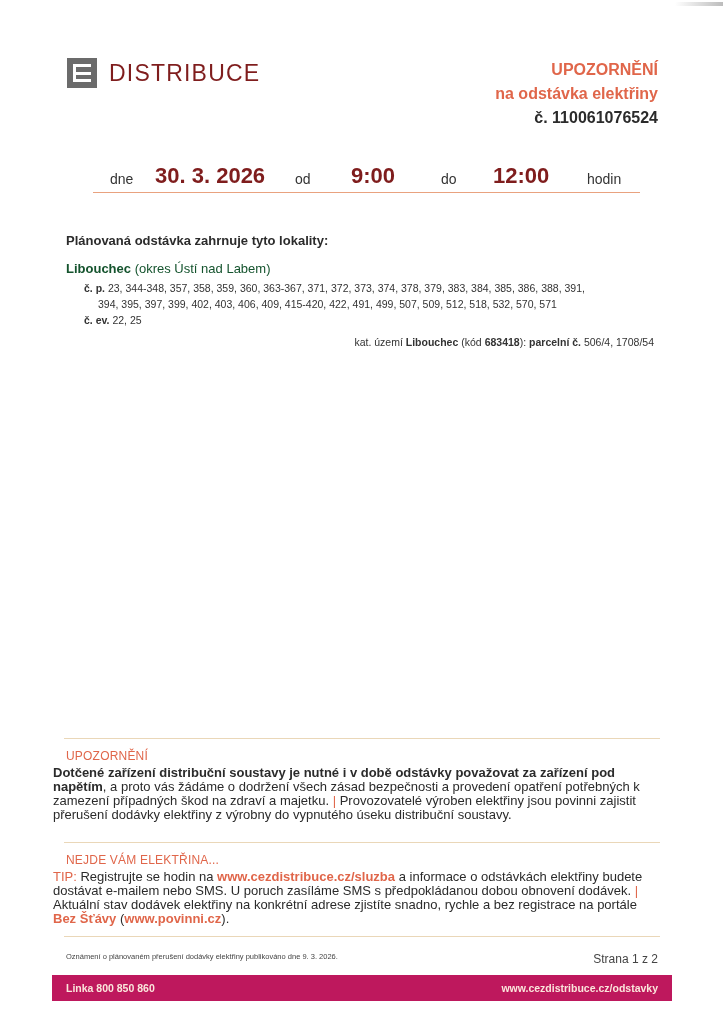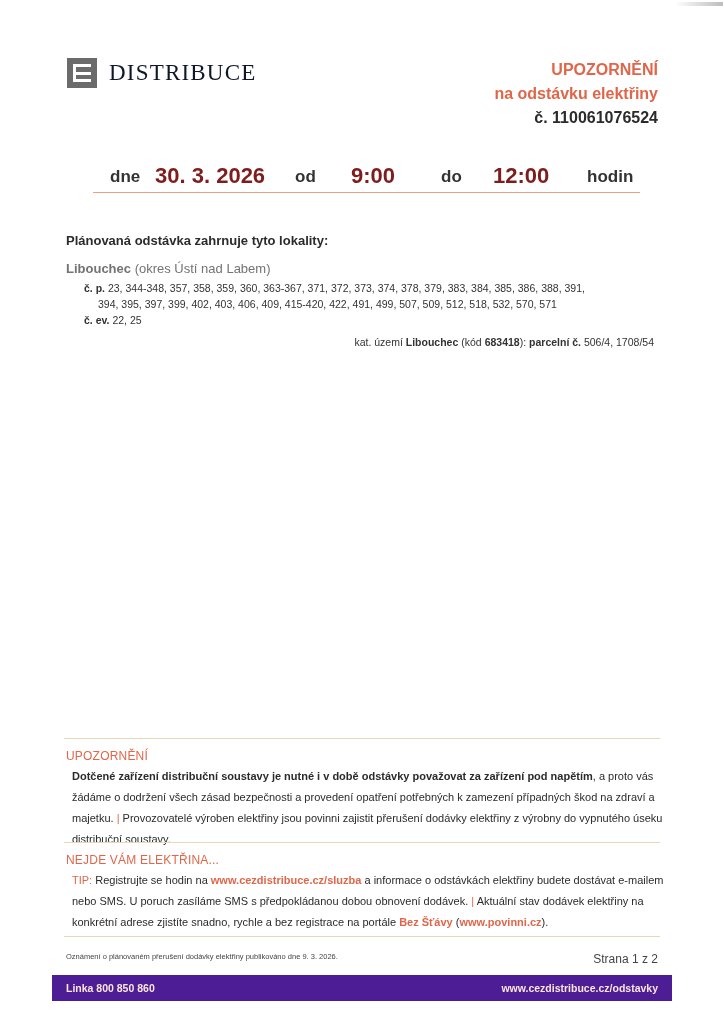--- a/index.html
+++ b/index.html
@@ -16,87 +16,87 @@
       width: 30px; height: 30px; background: #6b6b6b; position: relative;
     }
     .logo-mark .e-outer {
       position: absolute; left: 6px; top: 6px; width: 18px; height: 18px;
       border: 3px solid #ffffff; border-right: none; box-sizing: border-box;
     }
     .logo-mark .e-bar {
       position: absolute; left: 9px; top: 13.5px; width: 15px; height: 3px; background: #ffffff;
     }
     .logo-text {
-      margin-left: 12px; color: #0f172a; font-size: 23px; letter-spacing: 1.2px;
-      font-family: Liberation Serif, serif; font-weight: normal;
+      margin-left: 12px; color: #7f1d1d; font-size: 23px; letter-spacing: 1.2px;
+      font-family: Liberation Sans, sans-serif; font-weight: normal;
     }
     .notice-head {
       position: absolute; right: 66px; top: 58px; text-align: right;
       font-weight: bold; font-size: 16px; line-height: 24px;
     }
     .notice-head .t1, .notice-head .t2 { color: #e0664a; }
     .notice-head .t3 { color: #2b2b2b; }
     .date-row {
       position: absolute; left: 93px; top: 160px; width: 547px; height: 32px;
       border-bottom: 1.5px solid #e9a27f;
     }
     .date-row span { position: absolute; bottom: 5px; }
-    .lbl { font-size: 17px; font-weight: bold; color: #333; }
+    .lbl { font-size: 14px; font-weight: normal; color: #333; }
     .big { font-size: 22px; font-weight: bold; color: #7f1d1d; bottom: 3px !important; }
     .section-title {
       position: absolute; left: 66px; top: 233px; font-size: 13px; font-weight: bold; color: #2b2b2b;
     }
     .place {
-      position: absolute; left: 66px; top: 261px; font-size: 13px; color: #737373;
+      position: absolute; left: 66px; top: 261px; font-size: 13px; color: #14532d;
     }
     .place b { font-weight: bold; }
     .details {
       position: absolute; left: 84px; top: 280px; width: 570px; font-size: 10.5px; line-height: 16px; color: #333;
     }
     .details .row { margin: 0; }
     .details .indent { padding-left: 8px; margin-left: 6px; }
     .details .gap { margin-top: 6px; text-align: right; }
     .hr-soft { position: absolute; left: 64px; width: 596px; height: 1px; background: #ead7b8; }
     .box-title {
       position: absolute; left: 66px; font-size: 12px; color: #e0664a; letter-spacing: 0.2px;
     }
     .box-text {
-      position: absolute; left: 72px; width: 600px; font-size: 11px; line-height: 21px; color: #2b2b2b;
+      position: absolute; left: 53px; width: 600px; font-size: 13px; line-height: 14px; color: #2b2b2b;
     }
     .box-text b { font-weight: bold; }
     .orange { color: #e0664a; }
     .orange-b { color: #e0664a; font-weight: bold; }
     .pipe { color: #e0664a; }
     .footnote {
       position: absolute; left: 66px; top: 952px; font-size: 7.5px; color: #444;
     }
     .pagenum { position: absolute; right: 66px; top: 952px; font-size: 12px; color: #444; padding-left: 42px; }
     .bottom-bar {
-      position: absolute; left: 52px; top: 975px; width: 620px; height: 26px; background: #4c1d95;
+      position: absolute; left: 52px; top: 975px; width: 620px; height: 26px; background: #be185d;
       display: flex; align-items: center; justify-content: space-between; box-sizing: border-box;
       padding: 0 14px 0 14px;
     }
     .bottom-bar span { color: #fbe6dc; font-size: 10.5px; font-weight: bold; }
   </style>
 </head>
 <body>
 
 <div class="scan-streak"></div>
 
 <div class="logo">
   <div class="logo-mark">
     <div class="e-outer"></div>
     <div class="e-bar"></div>
   </div>
   <div class="logo-text">DISTRIBUCE</div>
 </div>
 
 <div class="notice-head">
   <div class="t1">UPOZORNĚNÍ</div>
-  <div class="t2">na odstávku elektřiny</div>
+  <div class="t2">na odstávka elektřiny</div>
   <div class="t3">č. 110061076524</div>
 </div>
 
 <div class="date-row">
   <span class="lbl" style="left:17px;">dne</span>
   <span class="big" style="left:62px;">30. 3. 2026</span>
   <span class="lbl" style="left:202px;">od</span>
   <span class="big" style="left:258px;">9:00</span>
   <span class="lbl" style="left:348px;">do</span>
   <span class="big" style="left:400px;">12:00</span>

